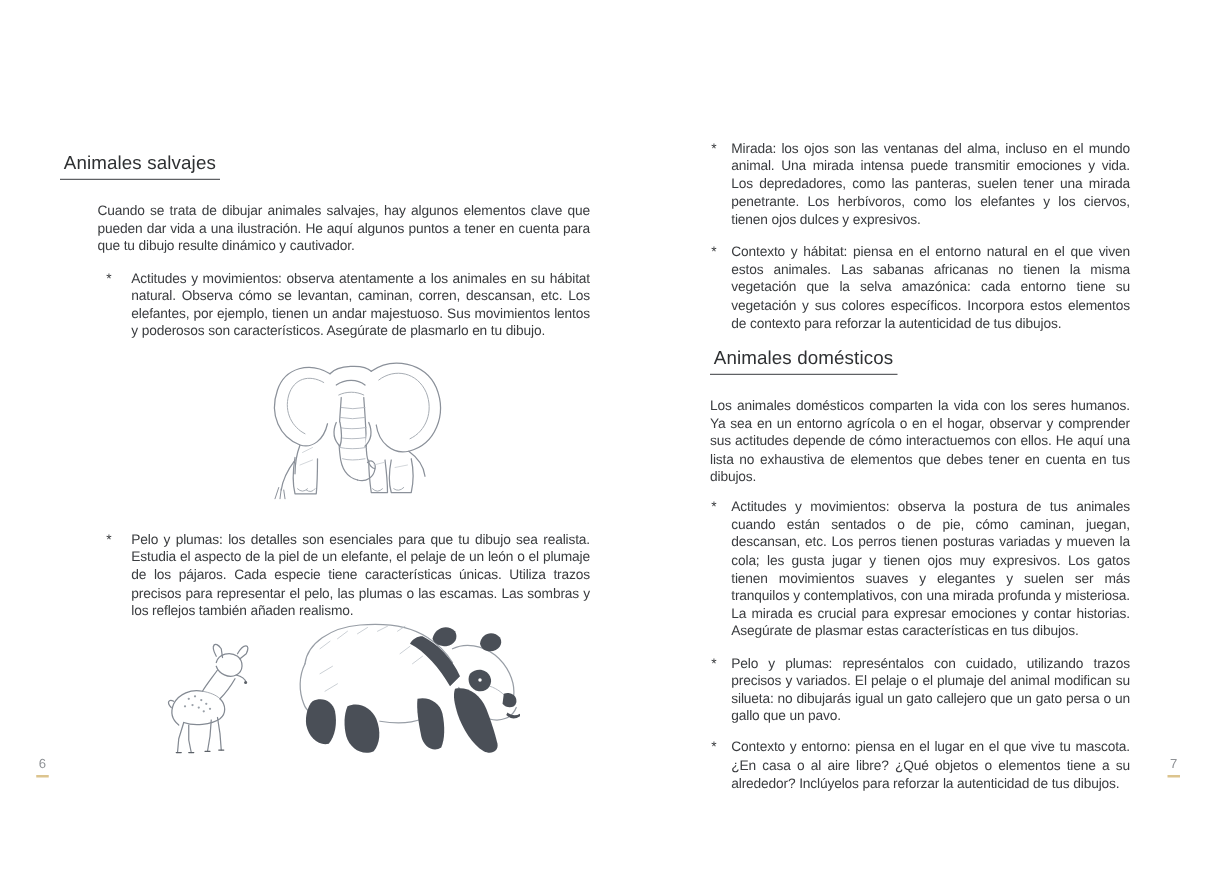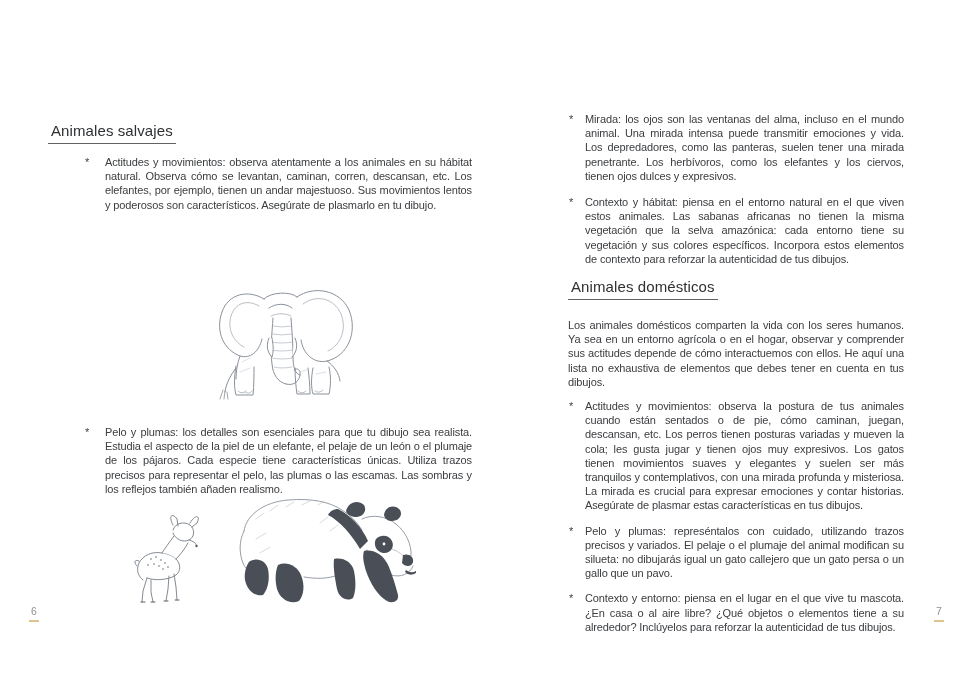--- a/index.html
+++ b/index.html
@@ -39,20 +39,21 @@
 </style>
 </head>
 <body>
 
 <div class="col lp" style="left:78px;top:122px;width:394px;">
 
   <div class="heading-wrap shift-left">
     <span class="heading">Animales salvajes</span>
   </div>
 
+  <p class="body-text mt18">Cuando se trata de dibujar animales salvajes, hay algunos elementos clave que pueden dar vida a una ilustración. He aquí algunos puntos a tener en cuenta para que tu dibujo resulte dinámico y cautivador.</p>
 
   <div class="bullet">
     <span class="glyph">*</span>
     <p class="btxt body-text">Actitudes y movimientos: observa atentamente a los animales en su hábitat natural. Observa cómo se levantan, caminan, corren, descansan, etc. Los elefantes, por ejemplo, tienen un andar majestuoso. Sus movimientos lentos y poderosos son característicos. Asegúrate de plasmarlo en tu dibujo.</p>
   </div>
 </div>
 
 <div class="bullet lp abs body-text" style="left:78px;top:414px;width:394px;display:flex;">
   <span class="glyph">*</span>
   <p class="btxt body-text">Pelo y plumas: los detalles son esenciales para que tu dibujo sea realista. Estudia el aspecto de la piel de un elefante, el pelaje de un león o el plumaje de los pájaros. Cada especie tiene características únicas. Utiliza trazos precisos para representar el pelo, las plumas o las escamas. Las sombras y los reflejos también añaden realismo.</p>

